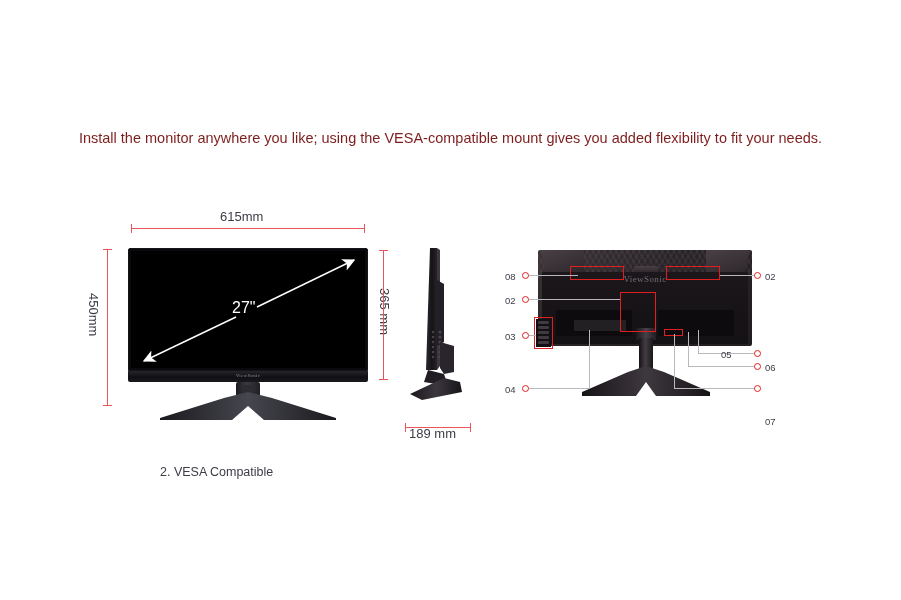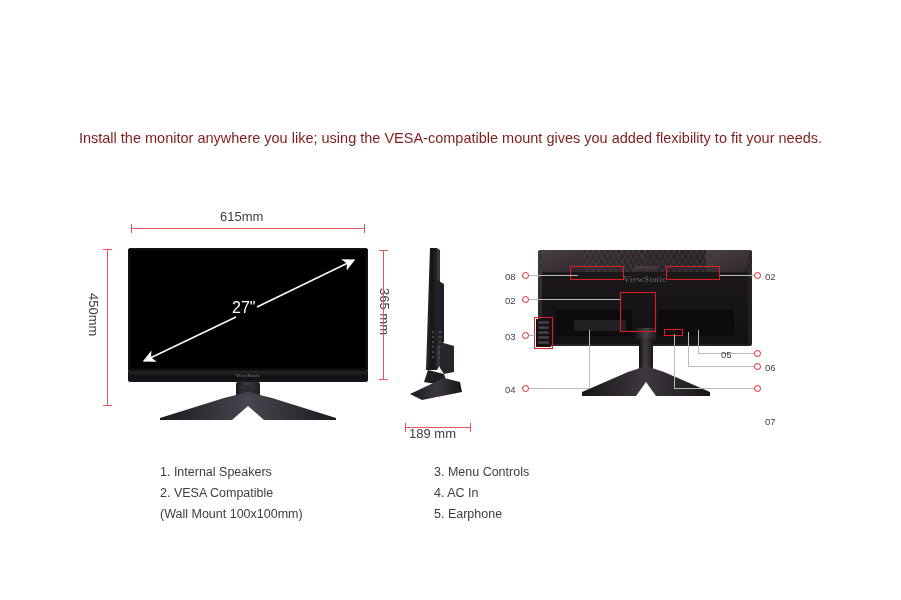--- a/index.html
+++ b/index.html
@@ -353,24 +353,17 @@
     <div class="cnum" style="left:765px;top:362px;">06</div>
 
     <div class="leader" style="left:674px;top:388px;width:81px;"></div>
     <div class="leader v" style="left:674px;top:334px;width:1px;height:54px;background:#b8b8bd;"></div>
     <div class="marker" style="left:754px;top:385px;"></div>
     <div class="cnum" style="left:765px;top:368px;margin-top:48px;">07</div>
   </div>
 
   <div class="legend">
     <div class="lcol" style="left:160px;">
-      <div class="litem">1. Internal Speakers</div>
       <div class="litem">2. VESA Compatible</div>
-      <div class="litem">(Wall Mount 100x100mm)</div>
-    </div>
-    <div class="lcol" style="left:434px;">
-      <div class="litem">3. Menu Controls</div>
-      <div class="litem">4. AC In</div>
-      <div class="litem">5. Earphone</div>
     </div>
   </div>
 
 </div>
 
 </body></html>

